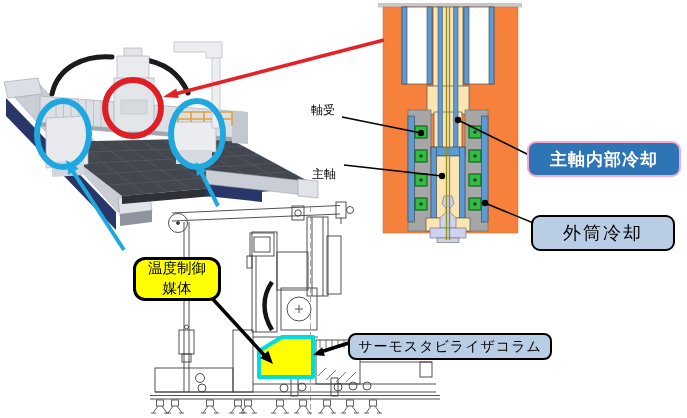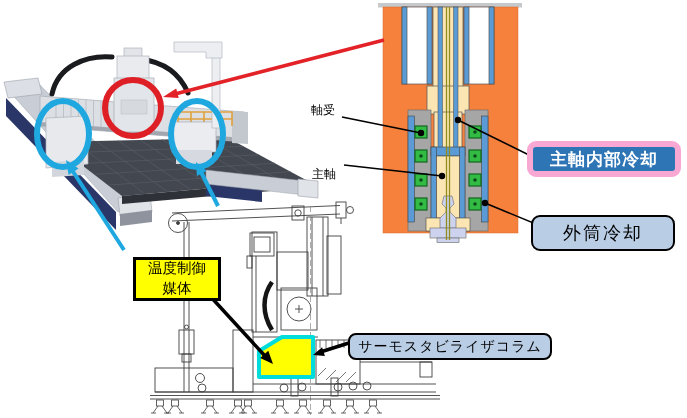--- a/index.html
+++ b/index.html
@@ -8,33 +8,33 @@
     font-family:"Liberation Sans","DejaVu Sans",sans-serif;overflow:hidden;
   }
   #scene{position:absolute;left:0;top:0;}
   .lbl{position:absolute;color:#000;white-space:nowrap;}
   .lbl-plain{font-size:12px;line-height:1.1;}
   .callout{
     position:absolute;display:flex;align-items:center;justify-content:center;
     box-sizing:border-box;text-align:center;
   }
   .callout.dark{
-    background:#2E75B6;border:6px solid #f9a8d4;border-radius:9px;
+    background:#2E75B6;border:2px solid #f9a8d4;border-radius:9px;
     color:#ffffff;font-size:17px;font-weight:bold;letter-spacing:1px;
   }
   .callout.light-round{
     background:#B9CDE5;border:2px solid #000000;border-radius:9px;
     color:#000000;font-size:18px;letter-spacing:2px;
   }
   .callout.light-square{
     background:#B9CDE5;border:2px solid #000000;border-radius:8px;
     color:#000000;font-size:14px;letter-spacing:1px;
   }
   .callout.yellow{
-    background:#FFFF00;border:3px solid #000000;border-radius:0;
+    background:#FFFF00;border:3px solid #000000;border-radius:12px;
     color:#000000;font-size:14.5px;flex-direction:column;line-height:1.35;
   }
 </style>
 </head>
 <body>
 
 <div id="canvas">
 
 <svg id="scene" width="687" height="418" viewBox="0 0 687 418">
 

